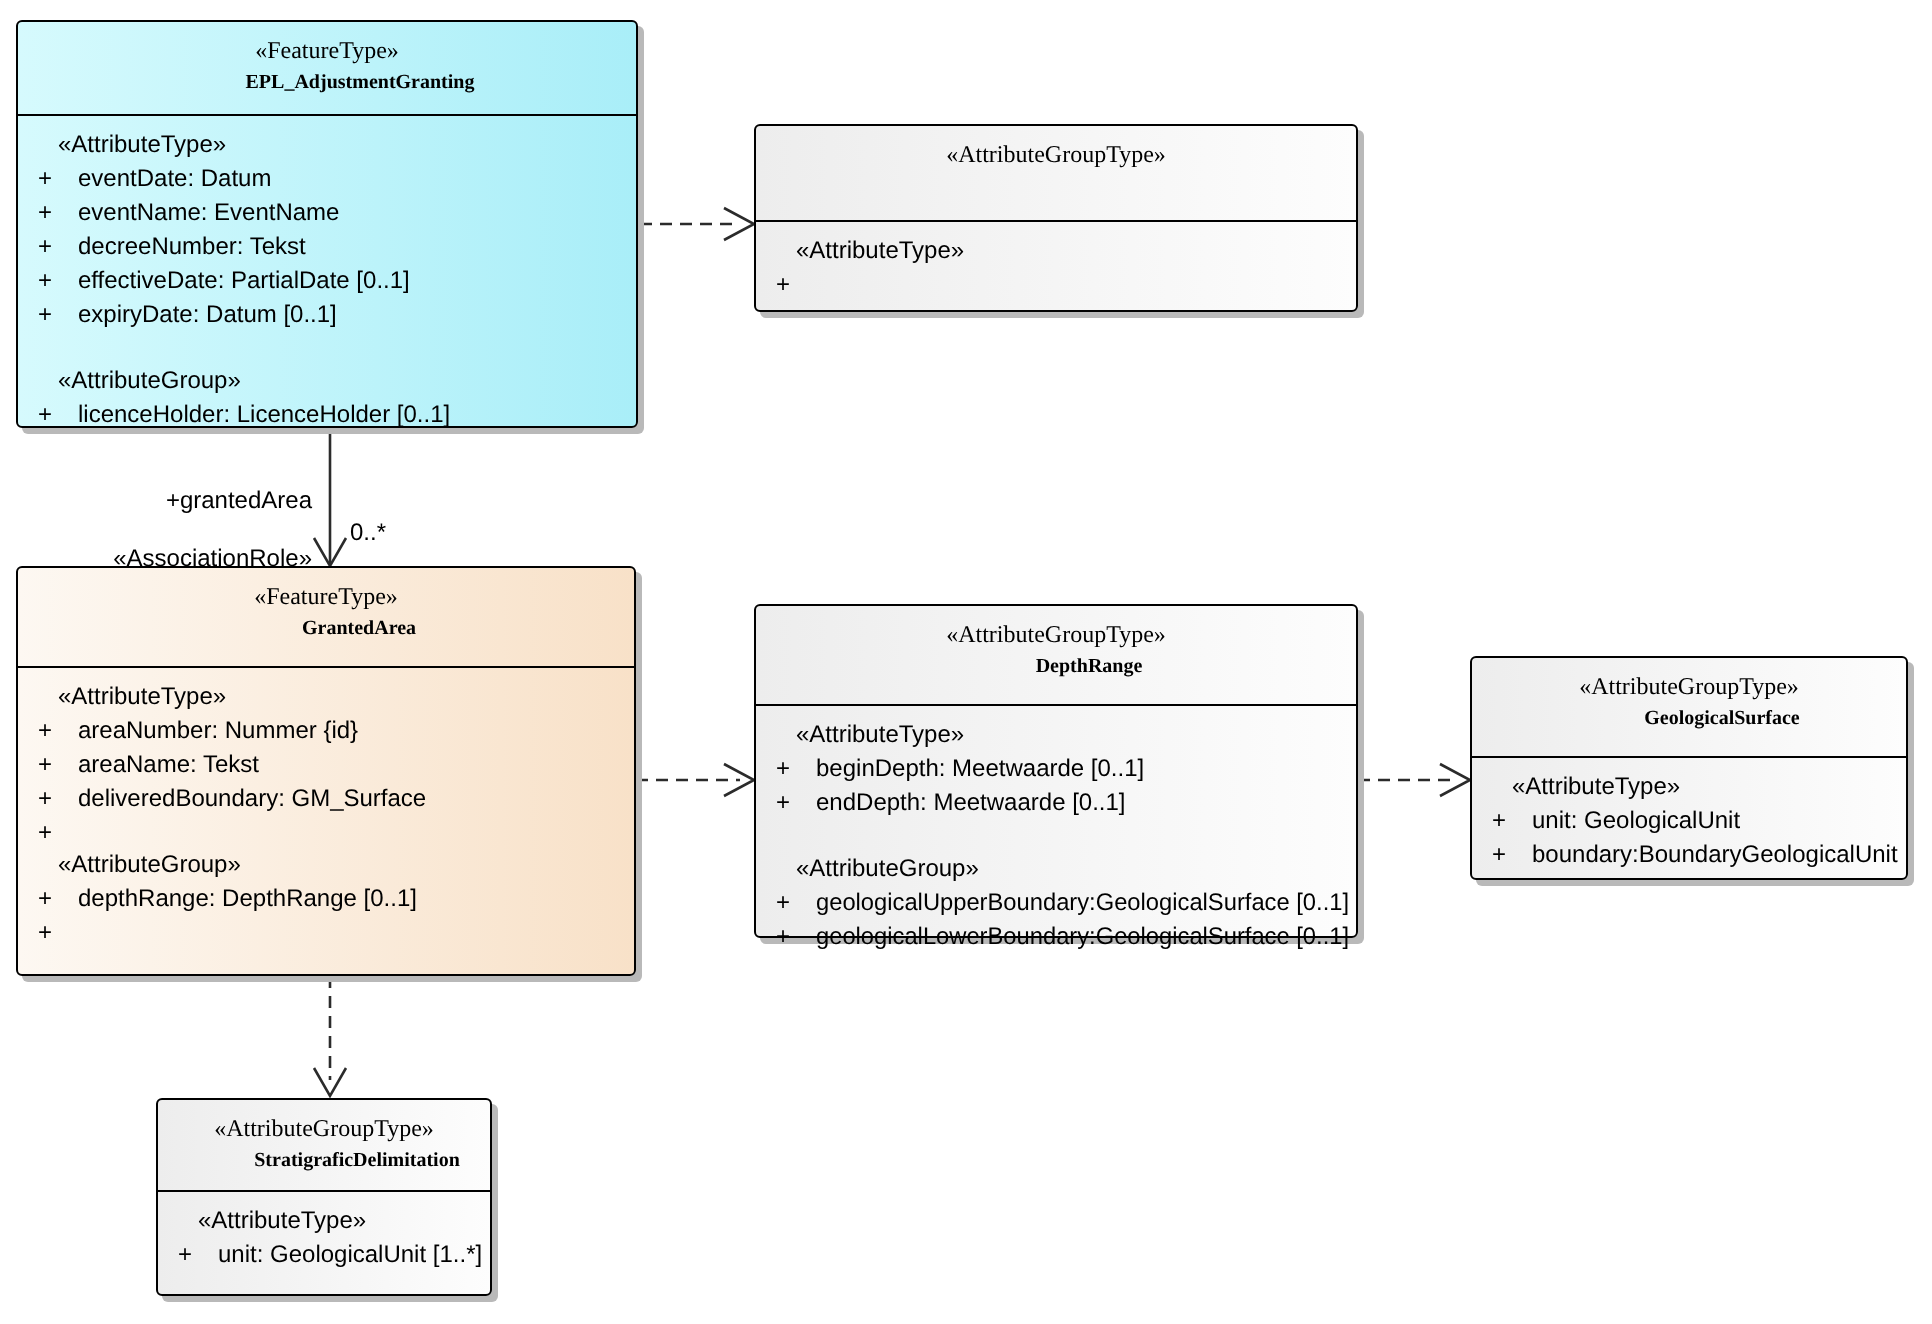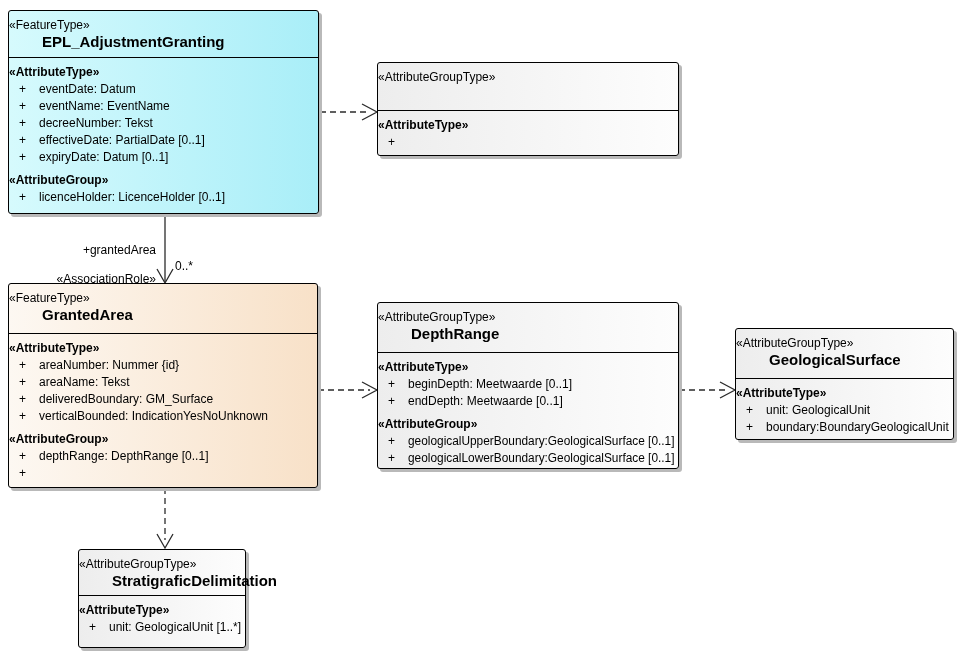--- a/index.html
+++ b/index.html
@@ -17,29 +17,29 @@
     border:1px solid #000;border-radius:3px;
     box-shadow:3px 3px 0 #b9b9b9;
     font-size:12px;line-height:17px;
   }
   .c-cyan {background:linear-gradient(to right,#d6fafd 0%,#a9eef8 100%);}
   .c-peach{background:linear-gradient(to right,#fdf8f2 0%,#f8e1c8 100%);}
   .c-gray {background:linear-gradient(to right,#ededed 0%,#fdfdfd 100%);}
 
   .box-header{
     box-sizing:border-box;border-bottom:1px solid #000;
-    padding-top:6px;
+    text-align:center;padding-top:6px;font-family:Liberation Serif, serif;
   }
   .stereotype{font-size:12px;line-height:16px;}
-  .class-name{font-size:15px;font-weight:bold;line-height:18px;padding-left:33px;}
+  .class-name{font-size:10px;font-weight:bold;line-height:18px;padding-left:33px;}
 
   .box-body{padding-top:6px;}
-  .section-header{line-height:17px;margin-top:0;font-weight:bold;}
+  .section-header{padding-left:20px;line-height:17px;margin-top:0;}
   .section-header + .attr-row{margin-top:0;}
-  .box-body .section-header:nth-of-type(n+2){margin-top:6px;}
+  .box-body .section-header:nth-of-type(n+2){margin-top:16px;}
   .attr-row{position:relative;padding-left:30px;line-height:17px;}
   .attr-row .vis{position:absolute;left:10px;top:0;}
   .attr-text{display:inline-block;white-space:nowrap;transform-origin:left center;}
 
   .conn-label{
     position:absolute;z-index:3;font-size:12px;line-height:14px;white-space:nowrap;
   }
   .conn-label.right-align{text-align:center;}
 </style>
 </head>
@@ -104,21 +104,21 @@
   <div class="uml-box c-peach" style="left:8px;top:283px;width:310px;height:205px;">
     <div class="box-header" style="height:50px;">
       <div class="stereotype">«FeatureType»</div>
       <div class="class-name">GrantedArea</div>
     </div>
     <div class="box-body">
         <div class="section-header">«AttributeType»</div>
         <div class="attr-row"><span class="vis">+</span><span class="attr-text fit">areaNumber: Nummer {id}</span></div>
         <div class="attr-row"><span class="vis">+</span><span class="attr-text fit">areaName: Tekst</span></div>
         <div class="attr-row"><span class="vis">+</span><span class="attr-text fit">deliveredBoundary: GM_Surface</span></div>
-        <div class="attr-row"><span class="vis">+</span><span class="attr-text fit">verticalBounded: IndicationYesNoUnknown</span></div>
+        <div class="attr-row"><span class="vis">+</span></div>
         <div class="section-header">«AttributeGroup»</div>
         <div class="attr-row"><span class="vis">+</span><span class="attr-text fit">depthRange: DepthRange [0..1]</span></div>
         <div class="attr-row"><span class="vis">+</span></div>
       </div>
   </div>
 
   <div class="uml-box c-gray" style="left:377px;top:302px;width:302px;height:167px;">
     <div class="box-header" style="height:50px;">
       <div class="stereotype">«AttributeGroupType»</div>
       <div class="class-name">DepthRange</div>

